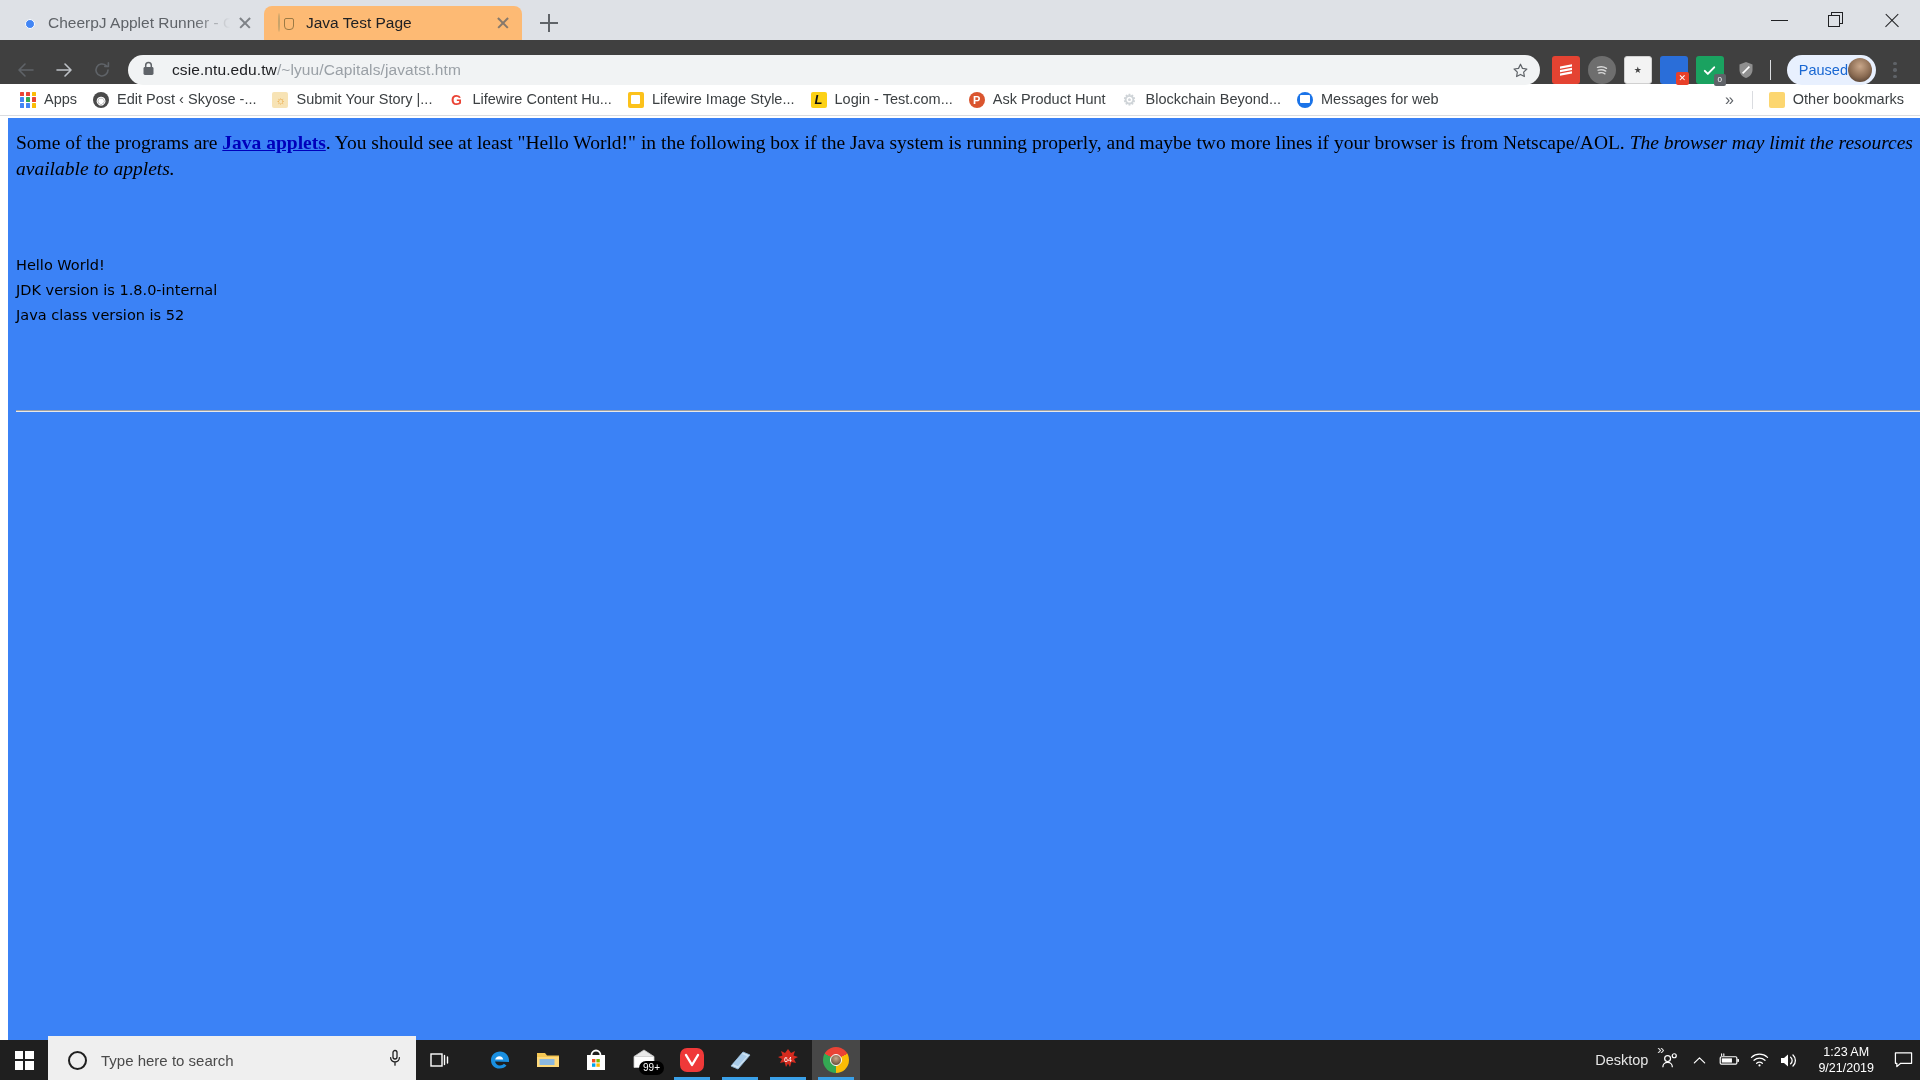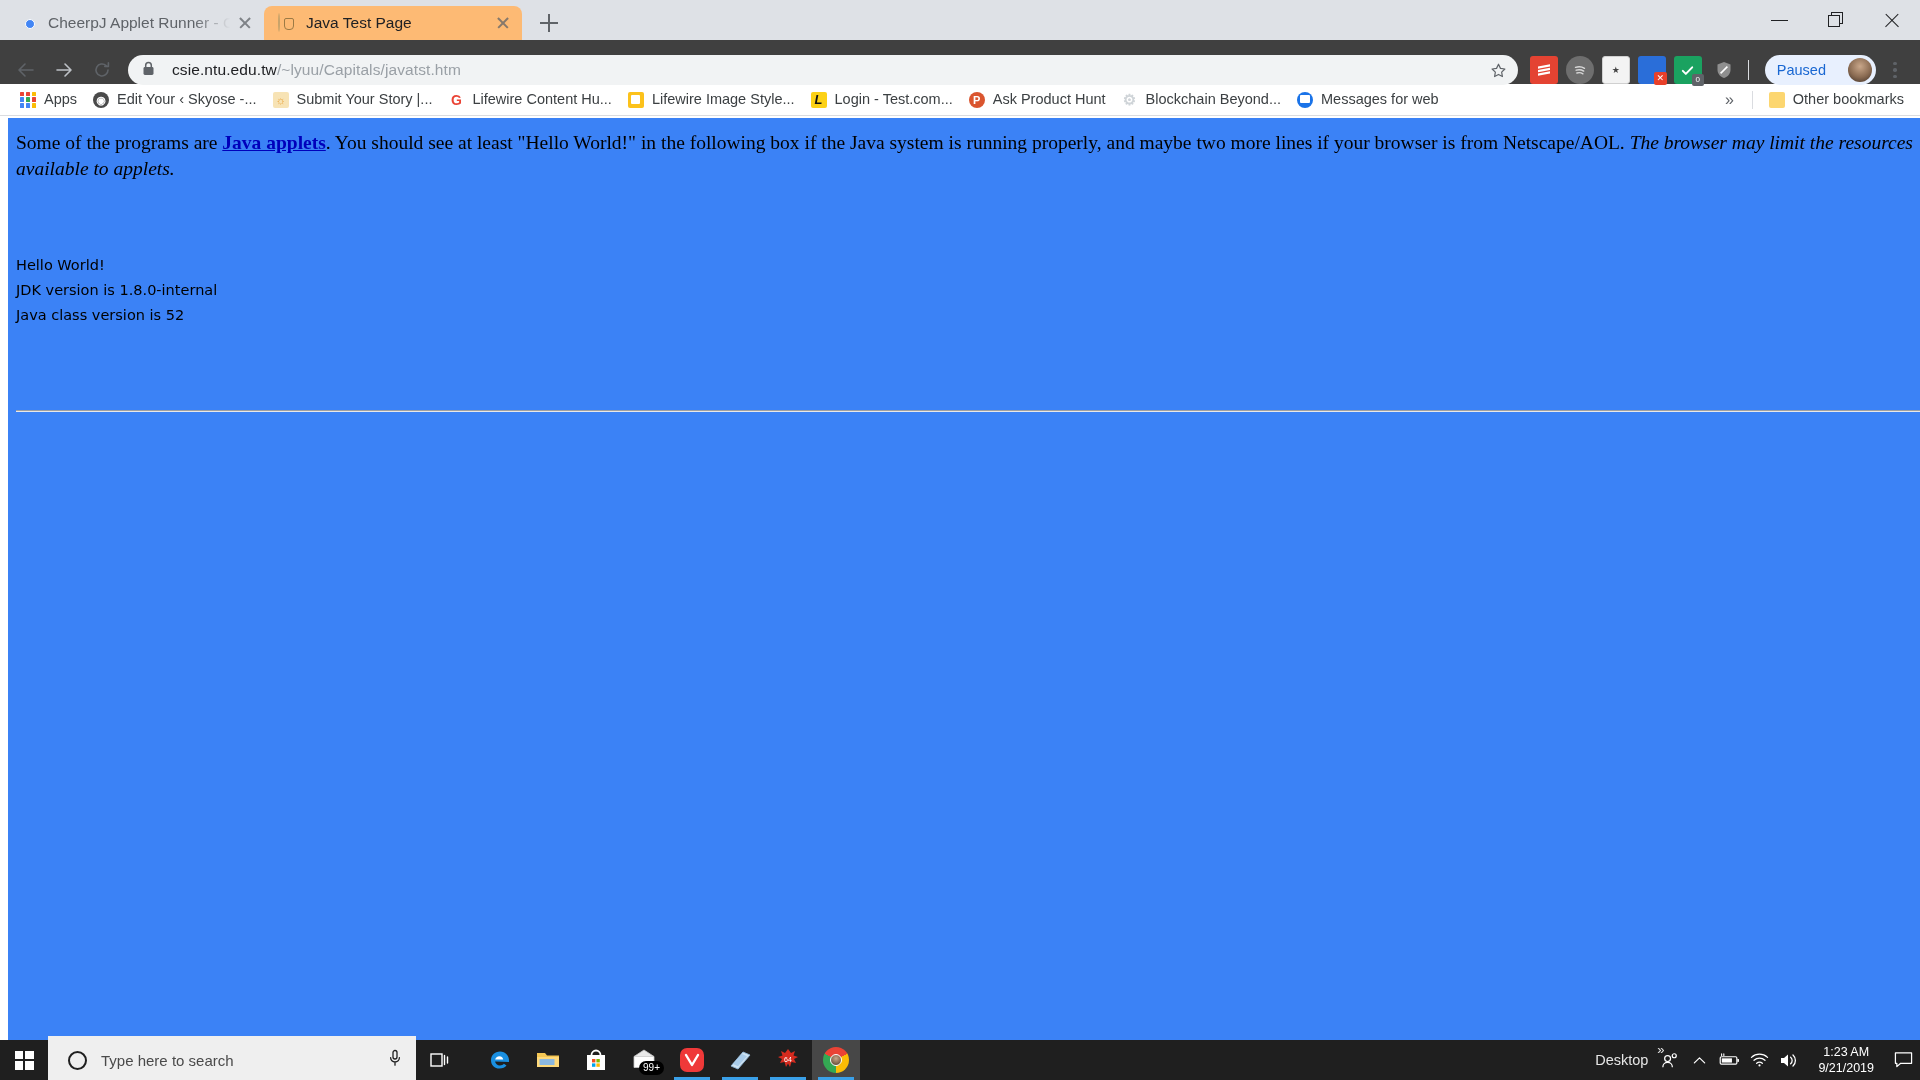--- a/index.html
+++ b/index.html
@@ -234,21 +234,21 @@
     height: 30px;
     border-radius: 15px;
     background: #e8f0fe;
     padding: 0 4px 0 12px;
     margin-left: 10px;
     flex: 0 0 auto;
   }
   #profile-pill-label {
     font-size: 14.5px;
     color: #1967d2;
-    margin-right: 22px;
+    margin-right: 0;
   }
   #profile-avatar {
     width: 24px; height: 24px;
     border-radius: 50%;
     background: radial-gradient(circle at 50% 35%, #c9a78a 0%, #8a6b52 55%, #3b2f27 100%);
   }
   .toolbar-divider {
     width: 1px; height: 20px;
     background: #dadce0;
     margin: 0 6px;
@@ -605,21 +605,21 @@
           <span style="background:#4285f4"></span>
             <span style="background:#4285f4"></span>
             <span style="background:#fbbc05"></span>
         </span>
       </span>
       <span class="bm-label">Apps</span>
     </div>
 
     <div class="bm-item">
       <span class="bm-icon" style="background:#4a4a4a;border-radius:50%;line-height:16px;">◉</span>
-      <span class="bm-label">Edit Your ‹ Skyose -...</span>
+      <span class="bm-label">Edit Post ‹ Skyose -...</span>
     </div>
 
     <div class="bm-item">
       <span class="bm-icon" style="background:#f7e3b5;color:#e8a33d;line-height:16px;">☼</span>
       <span class="bm-label">Submit Your Story |...</span>
     </div>
 
     <div class="bm-item">
       <span class="bm-icon" style="background:#fff;color:#ea4335;line-height:16px;font-size:14px;">G</span>
       <span class="bm-label">Lifewire Content Hu...</span>

